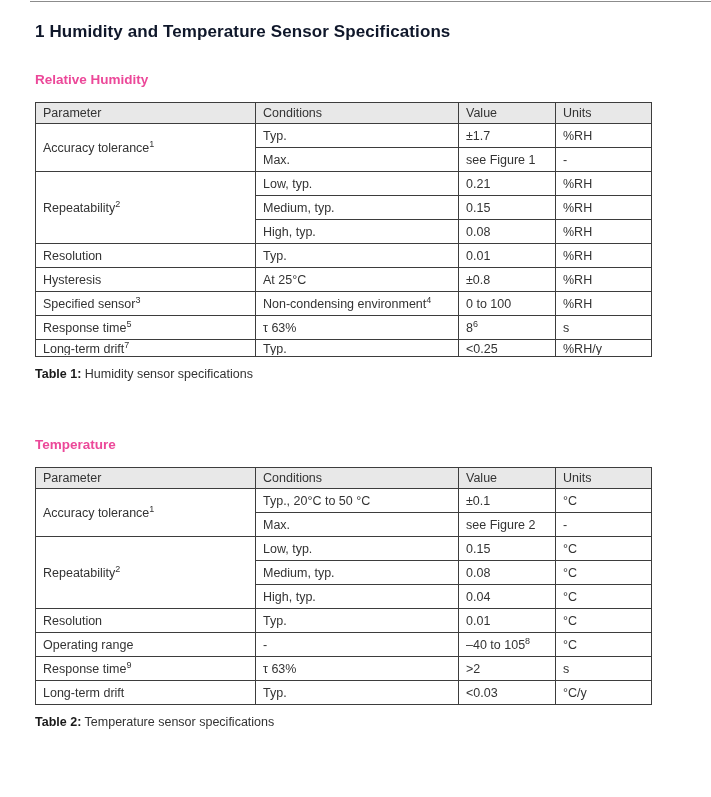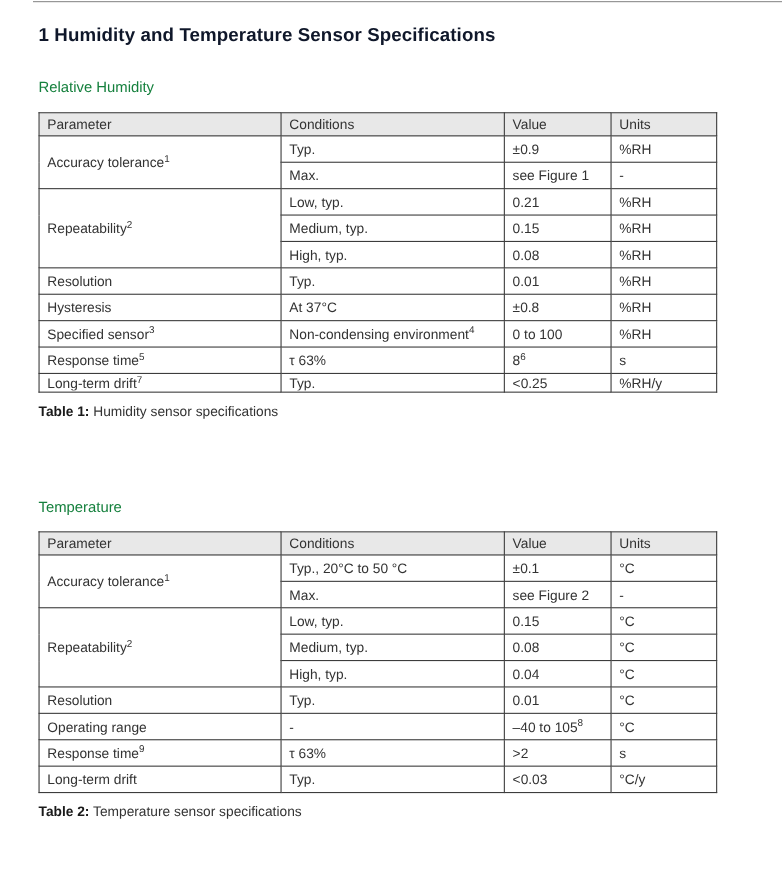--- a/index.html
+++ b/index.html
@@ -20,25 +20,25 @@
   .content { margin: 0 60px 0 35px; width: 616px; }
   h1.page-title {
     margin-top: 22px;
     font-size: 17px;
     font-weight: bold;
     color: #0f172a;
     letter-spacing: 0.1px;
   }
   h2.section-heading {
     font-size: 13.5px;
-    font-weight: normal;
-    color: #15803d;
+    font-weight: bold;
+    color: #ec4899;
   }
   h2.rh { margin-top: 30px; }
-  h2.temp { margin-top: 72px; }
+  h2.temp { margin-top: 56px; }
   table.spec-table {
     margin-top: 15px;
     width: 616px;
     border-collapse: collapse;
     table-layout: fixed;
   }
   col.c-param { width: 220px; }
   col.c-cond  { width: 203px; }
   col.c-val   { width: 97px; }
   col.c-units { width: 96px; }
@@ -95,21 +95,21 @@
         <th>Parameter</th>
         <th>Conditions</th>
         <th>Value</th>
         <th>Units</th>
       </tr>
     </thead>
     <tbody>
       <tr>
         <td rowspan="2"><span>Accuracy tolerance</span><sup>1</sup></td>
         <td><span>Typ.</span></td>
-        <td><span>±0.9</span></td>
+        <td><span>±1.7</span></td>
         <td><span>%RH</span></td>
       </tr>
       <tr>
         <td><span>Max.</span></td>
         <td><span>see Figure 1</span></td>
         <td><span>-</span></td>
       </tr>
       <tr>
         <td rowspan="3"><span>Repeatability</span><sup>2</sup></td>
         <td><span>Low, typ.</span></td>
@@ -127,21 +127,21 @@
         <td><span>%RH</span></td>
       </tr>
       <tr>
         <td><span>Resolution</span></td>
         <td><span>Typ.</span></td>
         <td><span>0.01</span></td>
         <td><span>%RH</span></td>
       </tr>
       <tr>
         <td><span>Hysteresis</span></td>
-        <td><span>At 37°C</span></td>
+        <td><span>At 25°C</span></td>
         <td><span>±0.8</span></td>
         <td><span>%RH</span></td>
       </tr>
       <tr>
         <td><span>Specified sensor</span><sup>3</sup></td>
         <td><span>Non-condensing environment</span><sup>4</sup></td>
         <td><span>0 to 100</span></td>
         <td><span>%RH</span></td>
       </tr>
       <tr>

